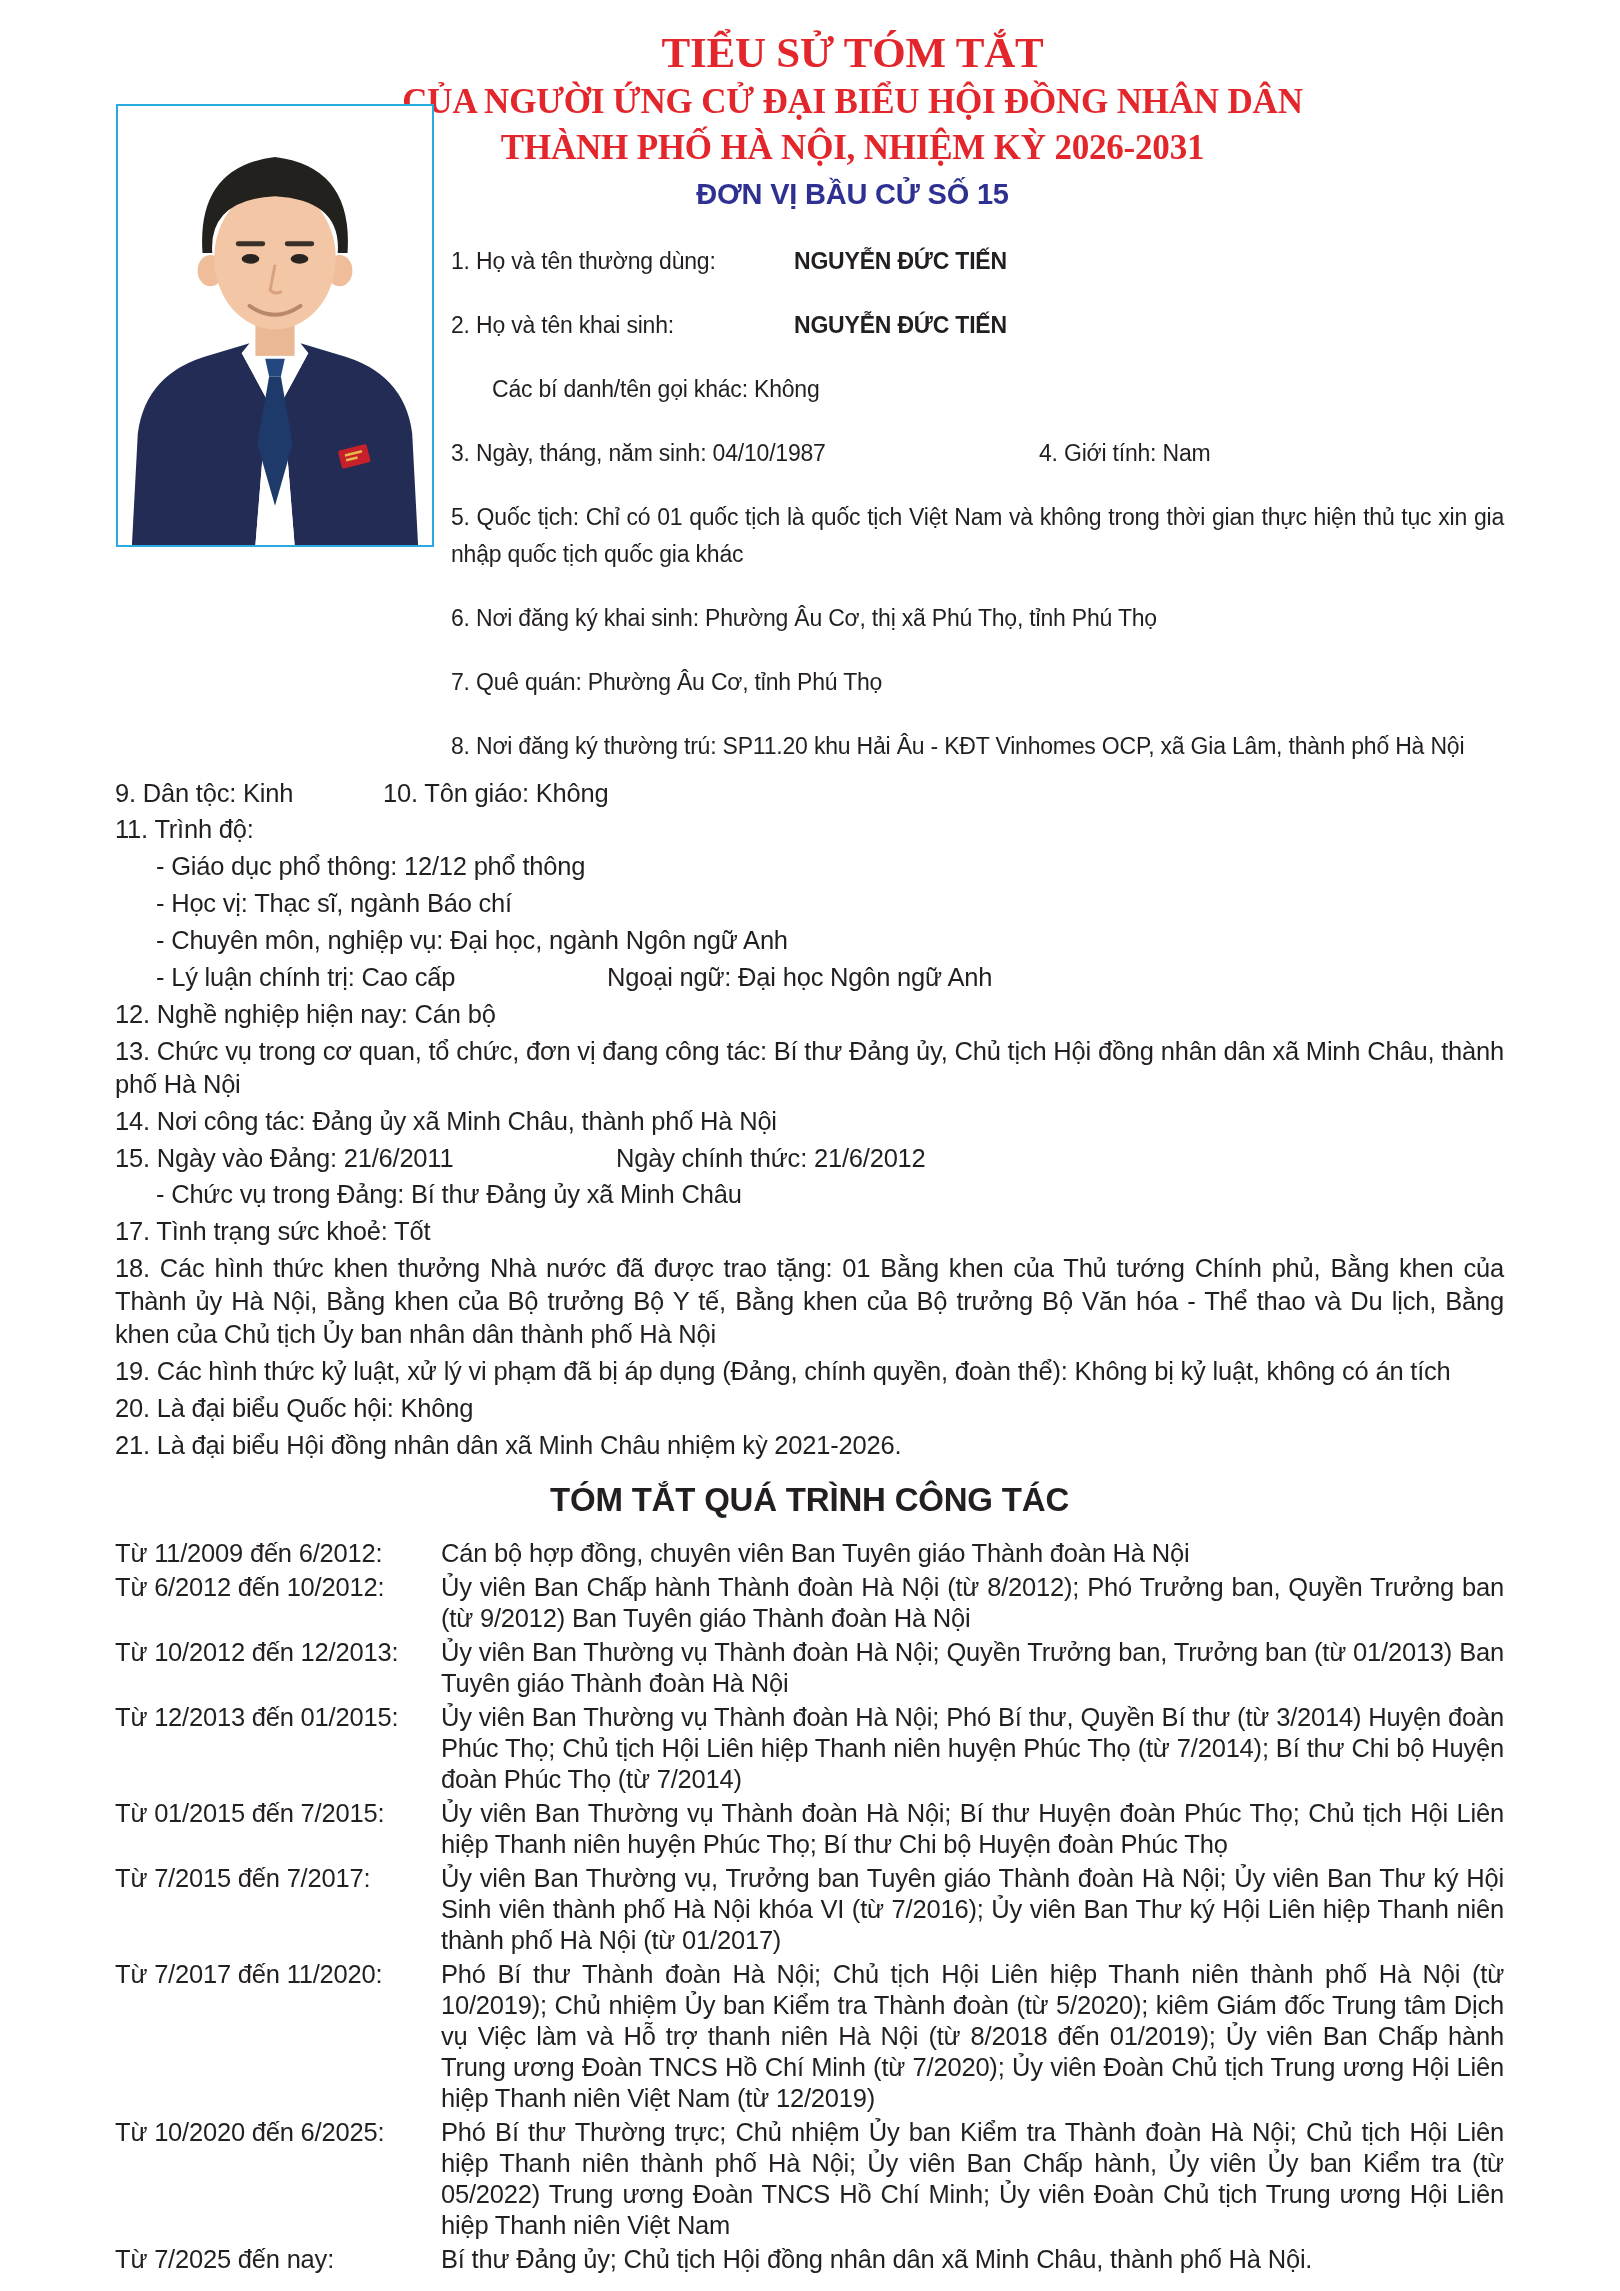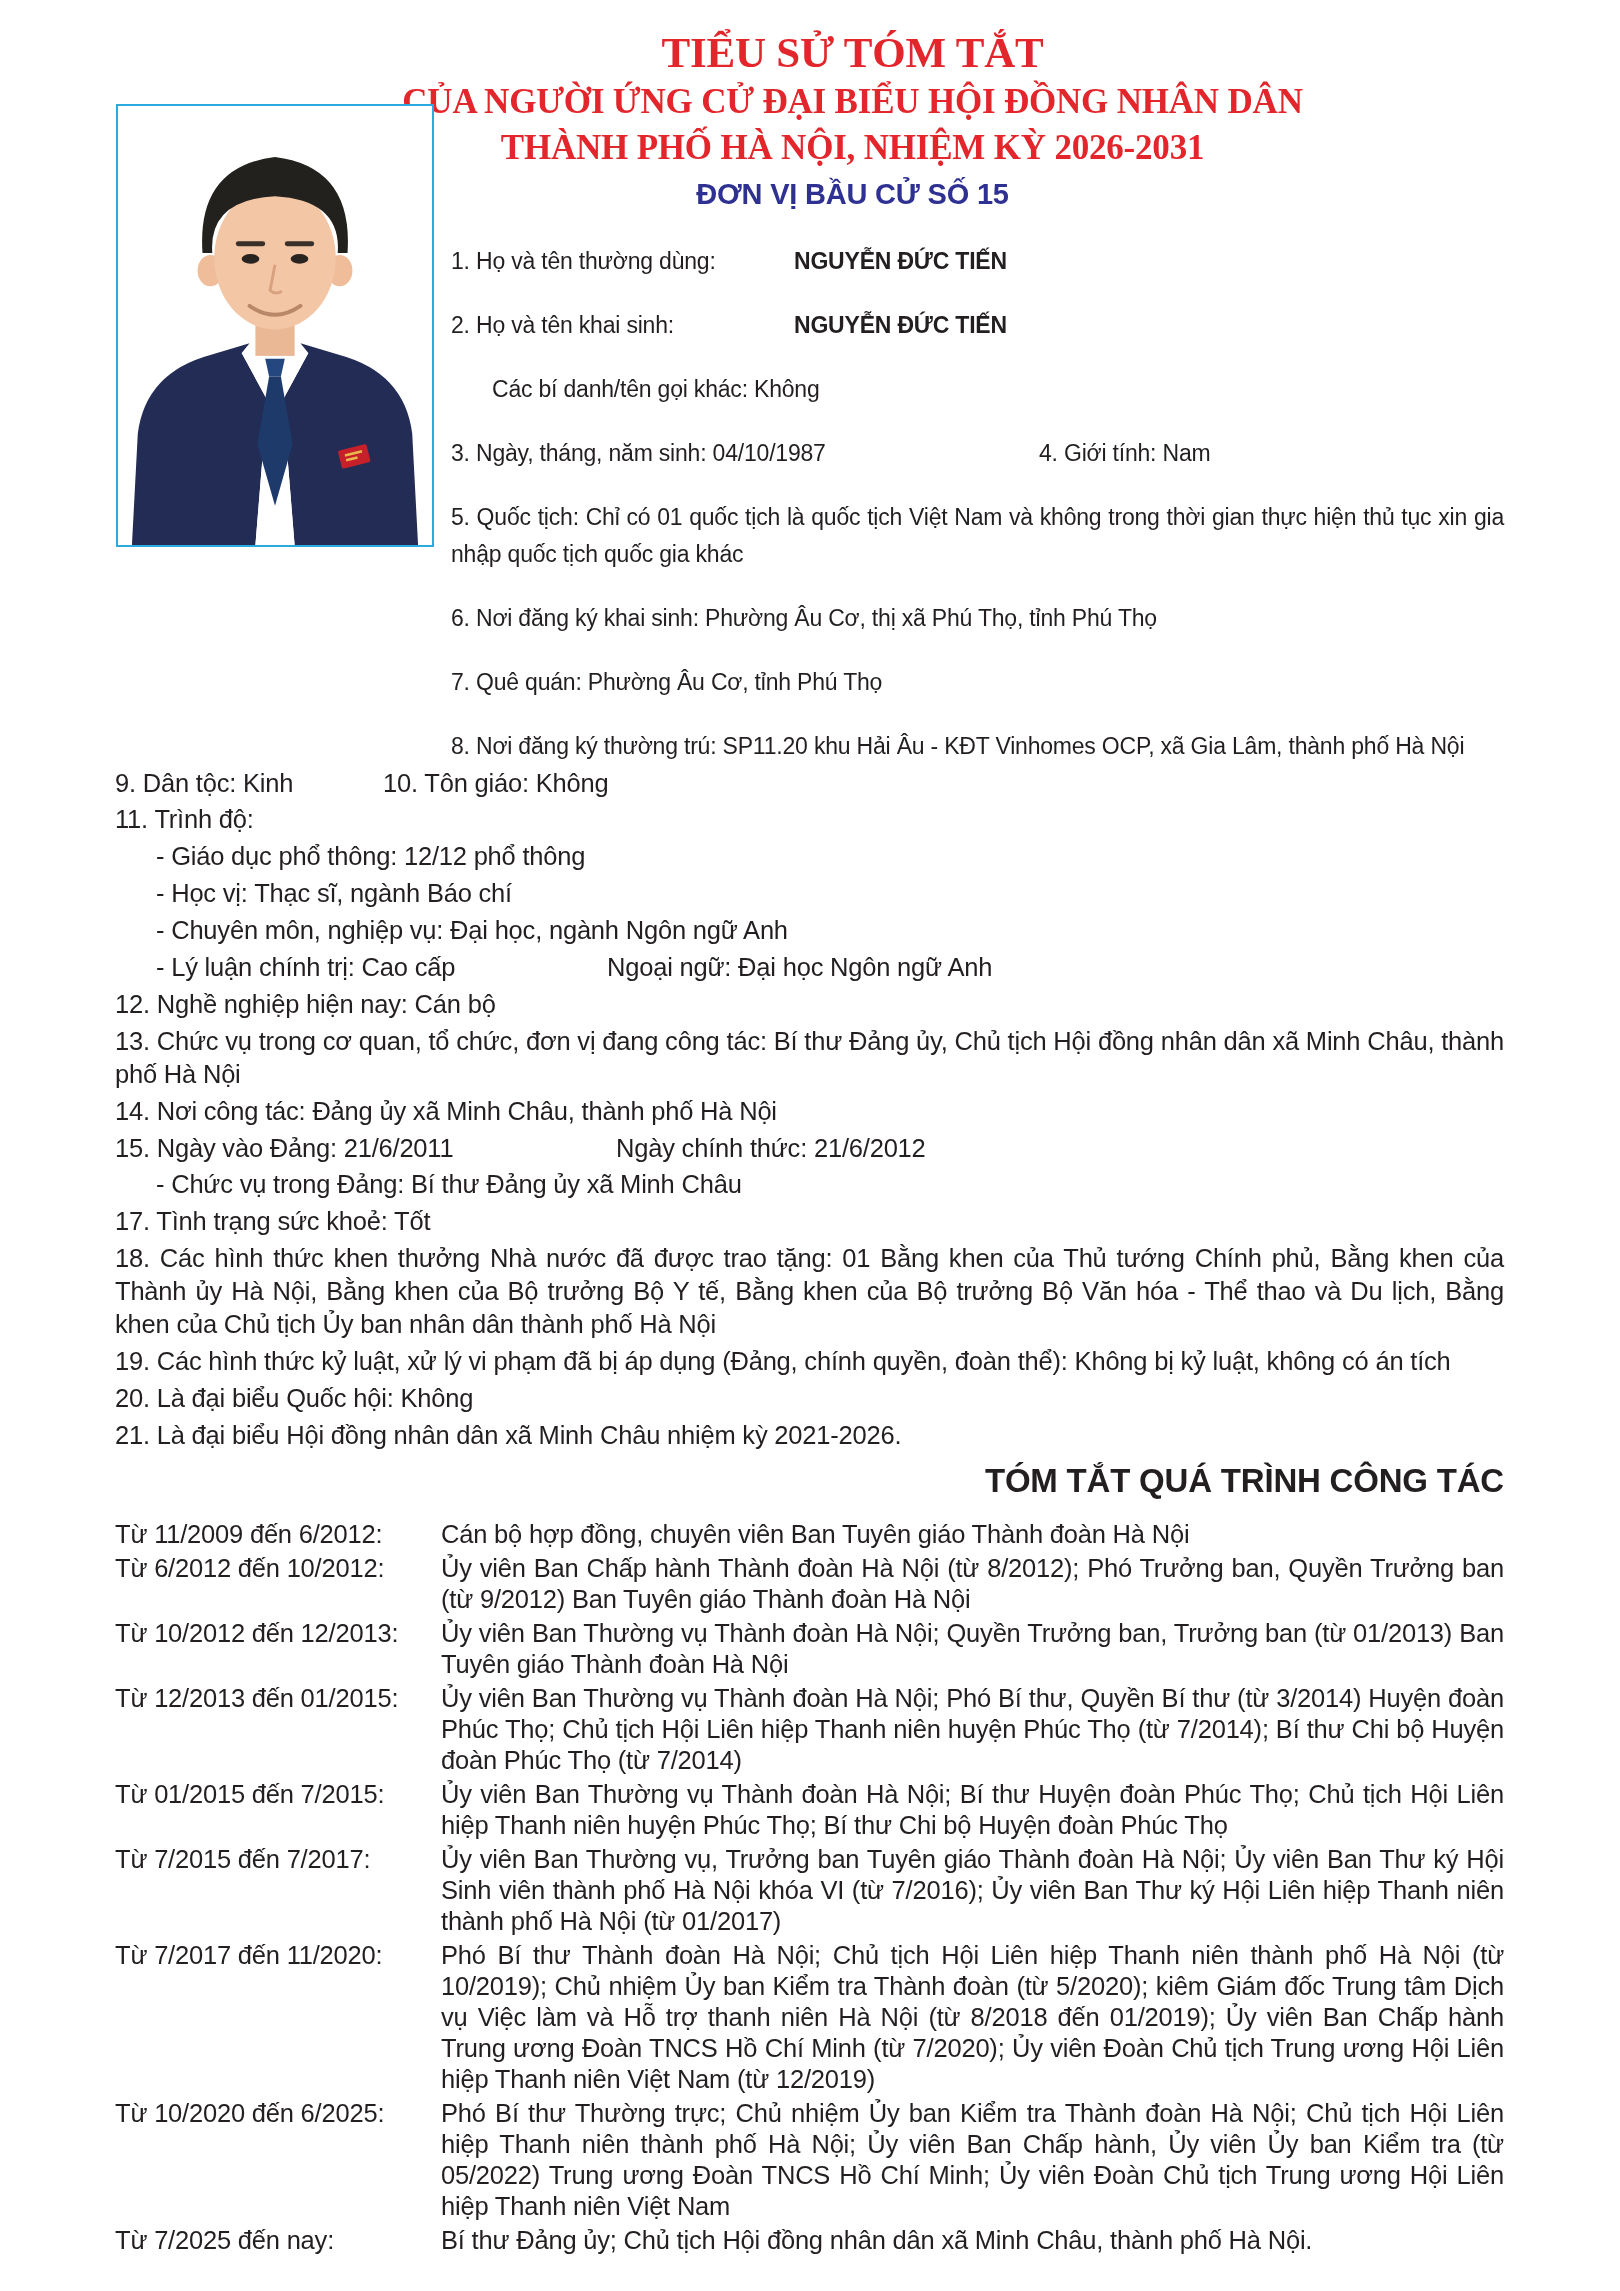--- a/index.html
+++ b/index.html
@@ -30,29 +30,29 @@
   
   .photo{
     position:absolute;left:116px;top:104px;
     width:314px;height:439px;
     border:2.9px solid #29abe2;background:#fff;
   }
   .photo svg{display:block;}
   
   #info-top{margin:13.7px 116px 0 451px;}
   #info-top .iline{font-size:23px;line-height:37px;margin-top:27px;}
-  #info-full{margin:2px 116px 0 115px;}
+  #info-full{margin:12px 116px 0 115px;}
   #info-full .iline{font-size:25.5px;line-height:33px;margin-bottom:3.9px;}
   .iline{color:#231f20;}
   .iline .b{font-weight:bold;}
   .ind{padding-left:41px;}
   .just{text-align:justify;}
   
   .career-title{
-    margin:6px 116px 0 115px;text-align:right;
+    margin:15px 116px 0 115px;text-align:center;
     font-size:33px;font-weight:bold;color:#231f20;line-height:45px;
   }
   .career{
     display:grid;grid-template-columns:326px 1fr;
     margin:15.7px 116px 0 115px;
     font-size:25.5px;line-height:31px;row-gap:3px;
   }
   .career .period{white-space:nowrap;}
   .career .desc{text-align:justify;}
 </style>

